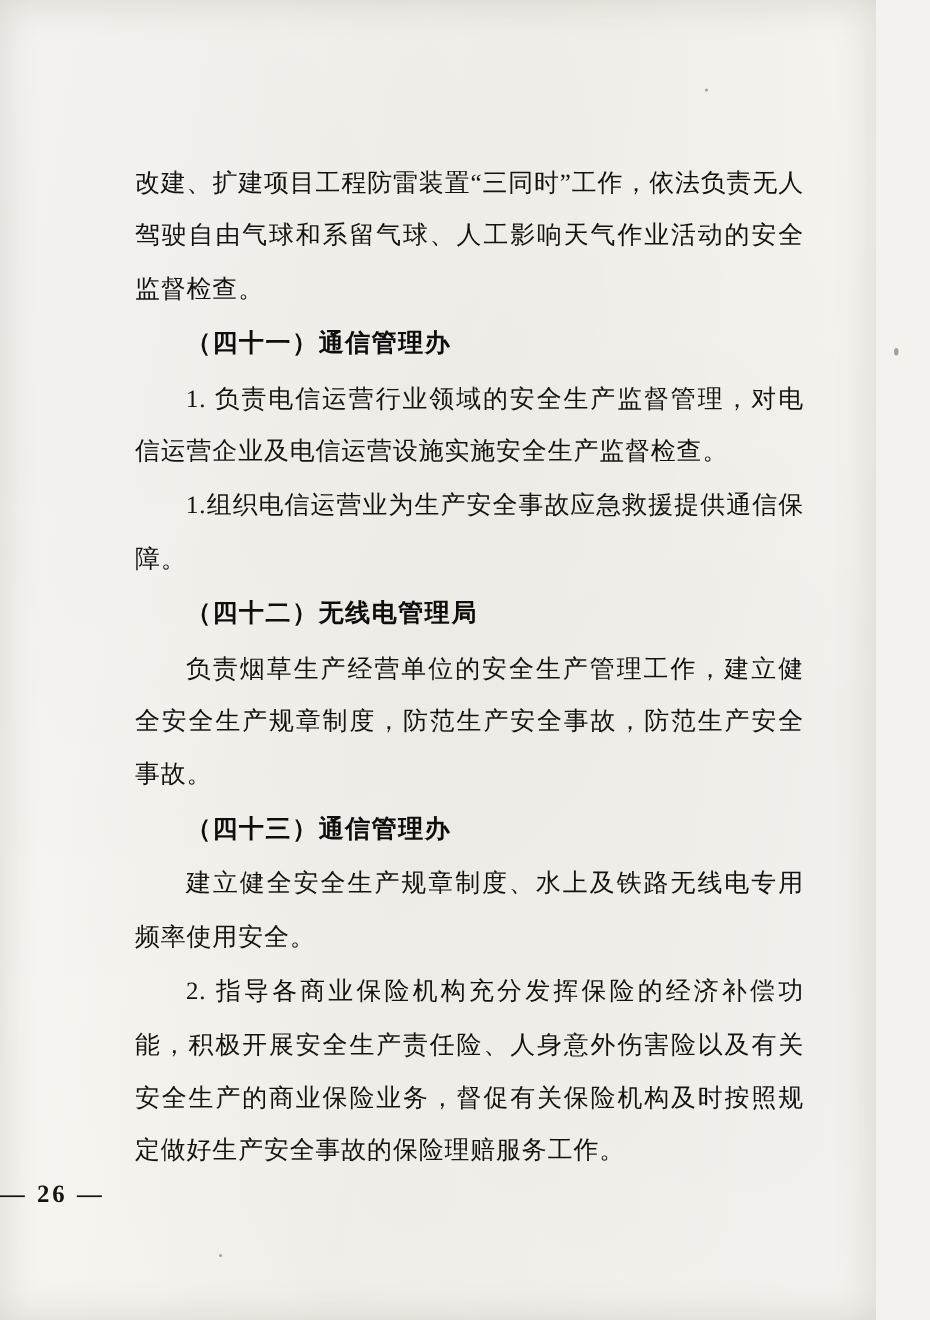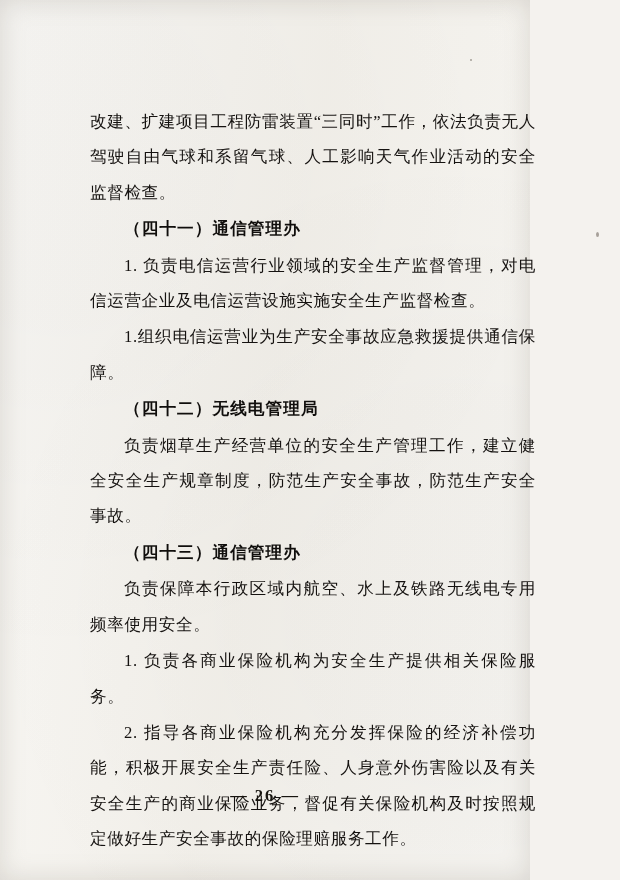--- a/index.html
+++ b/index.html
@@ -8,21 +8,21 @@
   }
   body {
     width: 620px;
     height: 880px;
     background: #f4f2ee;
     font-family: "Liberation Serif", serif;
     overflow: hidden;
   }
   .page {
     position: relative;
-    width: 530px;
+    width: 584px;
     height: 880px;
     background: #f3f1ec;
     box-sizing: border-box;
   }
   
   .page::before {
     content: "";
     position: absolute;
     inset: 0;
     background:
@@ -64,21 +64,21 @@
     text-indent: 34px;
     font-weight: bold;
     letter-spacing: 1.1px;
     color: #100e0c;
   }
   .page-number {
     position: absolute;
     left: 0;
     right: 0;
     top: 786px;
-    text-align: center;
+    text-align: left;
     font-size: 16.5px;
     letter-spacing: 2px;
     color: #17140f;
     font-family: "Liberation Serif", serif;
     font-weight: 600;
   }
   .speck {
     position: absolute;
     background: rgba(90,80,70,0.5);
     border-radius: 50%;
@@ -96,20 +96,19 @@
   <div class="speck" style="left:470px; top:59px; width:2px; height:2px;"></div>
 
   <div class="content">
     <p class="body">改建、扩建项目工程防雷装置“三同时”工作，依法负责无人驾驶自由气球和系留气球、人工影响天气作业活动的安全监督检查。</p>
     <p class="heading">（四十一）通信管理办</p>
     <p class="body indent">1. 负责电信运营行业领域的安全生产监督管理，对电信运营企业及电信运营设施实施安全生产监督检查。</p>
     <p class="body indent">1.组织电信运营业为生产安全事故应急救援提供通信保障。</p>
     <p class="heading">（四十二）无线电管理局</p>
     <p class="body indent">负责烟草生产经营单位的安全生产管理工作，建立健全安全生产规章制度，防范生产安全事故，防范生产安全事故。</p>
     <p class="heading">（四十三）通信管理办</p>
-    <p class="body indent">负责保障本行政区域内航空、水上及铁路无线电专用频率使用安全。</p>
-    <p class="body indent">1. 负责各商业保险机构为安全生产提供相关保险服务。</p>
+    <p class="body indent">建立健全安全生产规章制度、水上及铁路无线电专用频率使用安全。</p>
     <p class="body indent">2. 指导各商业保险机构充分发挥保险的经济补偿功能，积极开展安全生产责任险、人身意外伤害险以及有关安全生产的商业保险业务，督促有关保险机构及时按照规定做好生产安全事故的保险理赔服务工作。</p>
 
   </div>
 
   <div class="page-number">— 26 —</div>
 </div>
 
 </body></html>

